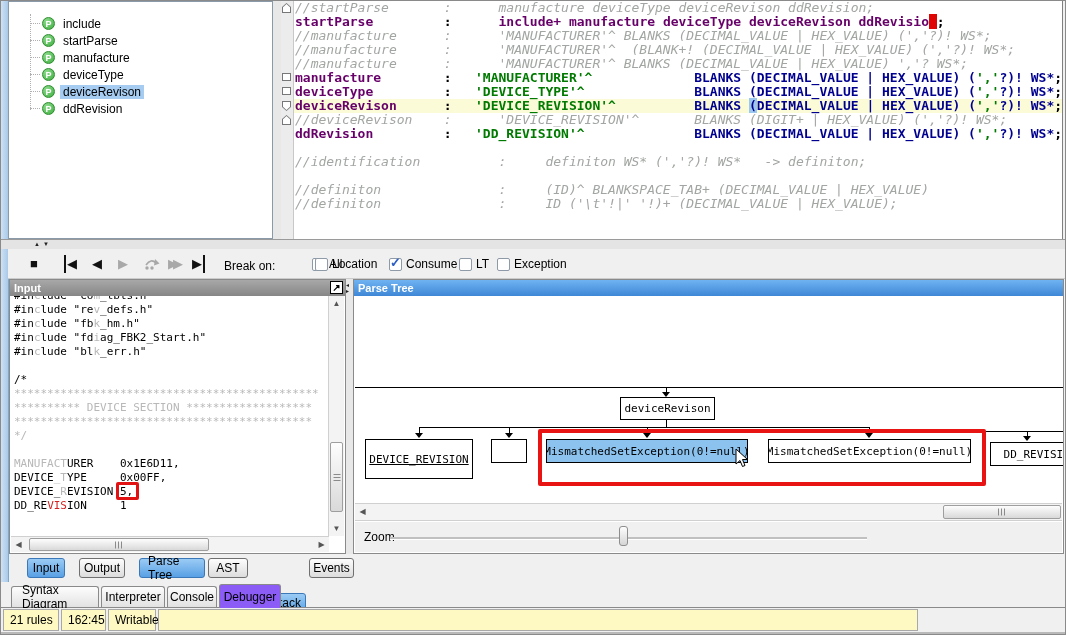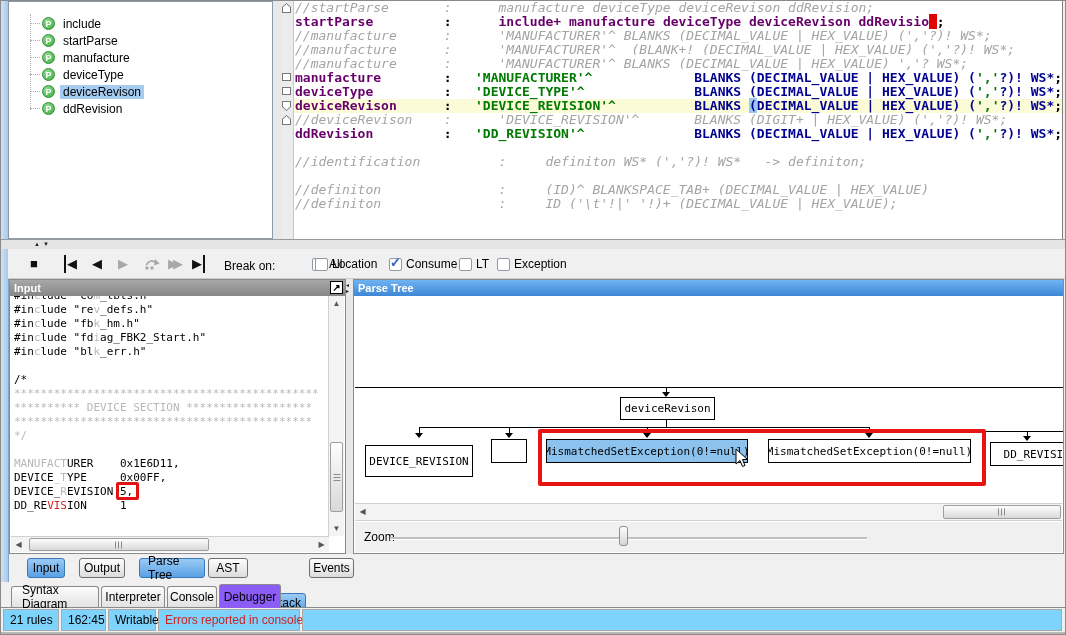--- a/index.html
+++ b/index.html
@@ -125,21 +125,21 @@
   .toggle.active{background:linear-gradient(#9bcbf5,#58a0e4);border-color:#3a78b8;}
 
   #tab-row{position:absolute;left:0px;top:581px;width:1066px;height:26px;border-bottom:1px solid #8a8a8a;box-sizing:border-box;}
   .tab{position:absolute;top:4px;height:21px;border:1px solid #8a8a8a;border-bottom:none;
     border-radius:3px 3px 0 0;background:linear-gradient(#fdfdfd,#e2e2e2);
     font-size:12px;display:flex;align-items:center;justify-content:center;box-sizing:border-box;padding:0 10px;}
   .tab.active{top:2px;height:24px;background:#8b5cf6;z-index:3;}
 
   #status-bar{position:absolute;left:0;top:607px;width:1066px;height:24px;background:#f0f0f0;
     display:flex;gap:2px;padding:1px 2px;box-sizing:border-box;}
-  .scell{border:1px solid #a8a8a8;background:#7dd3fc;font-size:12px;display:flex;align-items:center;
+  .scell{border:1px solid #a8a8a8;background:#fef9c3;font-size:12px;display:flex;align-items:center;
     padding:0 6px;box-sizing:border-box;white-space:nowrap;}
   .scell.err{color:#cc2222;}
   #bottom-strip{position:absolute;left:0;top:631px;width:1066px;height:4px;background:#b9b9b9;}
 
   
   #ptree-svg{position:absolute;left:0;top:0;}
   #mouse-cursor{position:absolute;}
 </style>
 </head>
 <body>
@@ -343,21 +343,21 @@
           <polygon points="307,96 315,96 311,101"></polygon>
           <polygon points="60,137 68,137 64,142"></polygon>
           <polygon points="150,137 158,137 154,142"></polygon>
           <polygon points="288,137 296,137 292,142"></polygon>
           <polygon points="510,137 518,137 514,142"></polygon>
           <polygon points="668,140 676,140 672,145"></polygon>
         </g>
       </svg>
       <div id="tree-nodes">
           <div class="tnode" style="left: 265px; top: 101px; width: 95px; height: 23px;">deviceRevison</div>
-          <div class="tnode" style="left: 10px; top: 149px; width: 108px; height: 32px;">DEVICE_REVISION</div>
+          <div class="tnode" style="left: 10px; top: 143px; width: 108px; height: 40px; text-decoration: underline;">DEVICE_REVISION</div>
           <div class="tnode" style="left: 136px; top: 143px; width: 36px; height: 24px;"></div>
           <div class="tnode selected" style="left: 191px; top: 143px; width: 202px; height: 24px;">MismatchedSetException(0!=null)</div>
           <div class="tnode" style="left: 413px; top: 143px; width: 203px; height: 24px;">MismatchedSetException(0!=null)</div>
           <div class="tnode" style="left: 635px; top: 146px; width: 100px; height: 24px;">DD_REVISION</div>
         </div>
       <div id="tree-annotation" style="left: 183px; top: 133px; width: 440px; height: 49px;"></div>
       <svg id="mouse-cursor" width="14" height="20" style="left:380px;top:152px;">
         <polygon points="1,1 1,16 5,12.5 7.5,18.5 10,17.5 7.5,11.5 12.5,11.5" fill="#fff" stroke="#000" stroke-width="1"></polygon>
       </svg>
     </div>
@@ -387,18 +387,17 @@
       <div class="tab" style="left: 10px; width: 88px;">Syntax Diagram</div>
       <div class="tab" style="left: 100px; width: 64px;">Interpreter</div>
       <div class="tab" style="left: 166px; width: 50px;">Console</div>
       <div class="tab active" style="left: 218px; width: 62px;">Debugger</div>
     </div>
 
   <div id="status-bar">
       <div class="scell" style="width: 56px;">21 rules</div>
       <div class="scell" style="width: 45px;">162:45</div>
       <div class="scell" style="width: 48px;">Writable</div>
-      <div class="scell err" style="width: 142px;">Errors reported in console</div>
       <div class="scell" style="width: 760px;"></div>
     </div>
   <div id="bottom-strip"></div>
 
 </div>
 
 </body></html>

